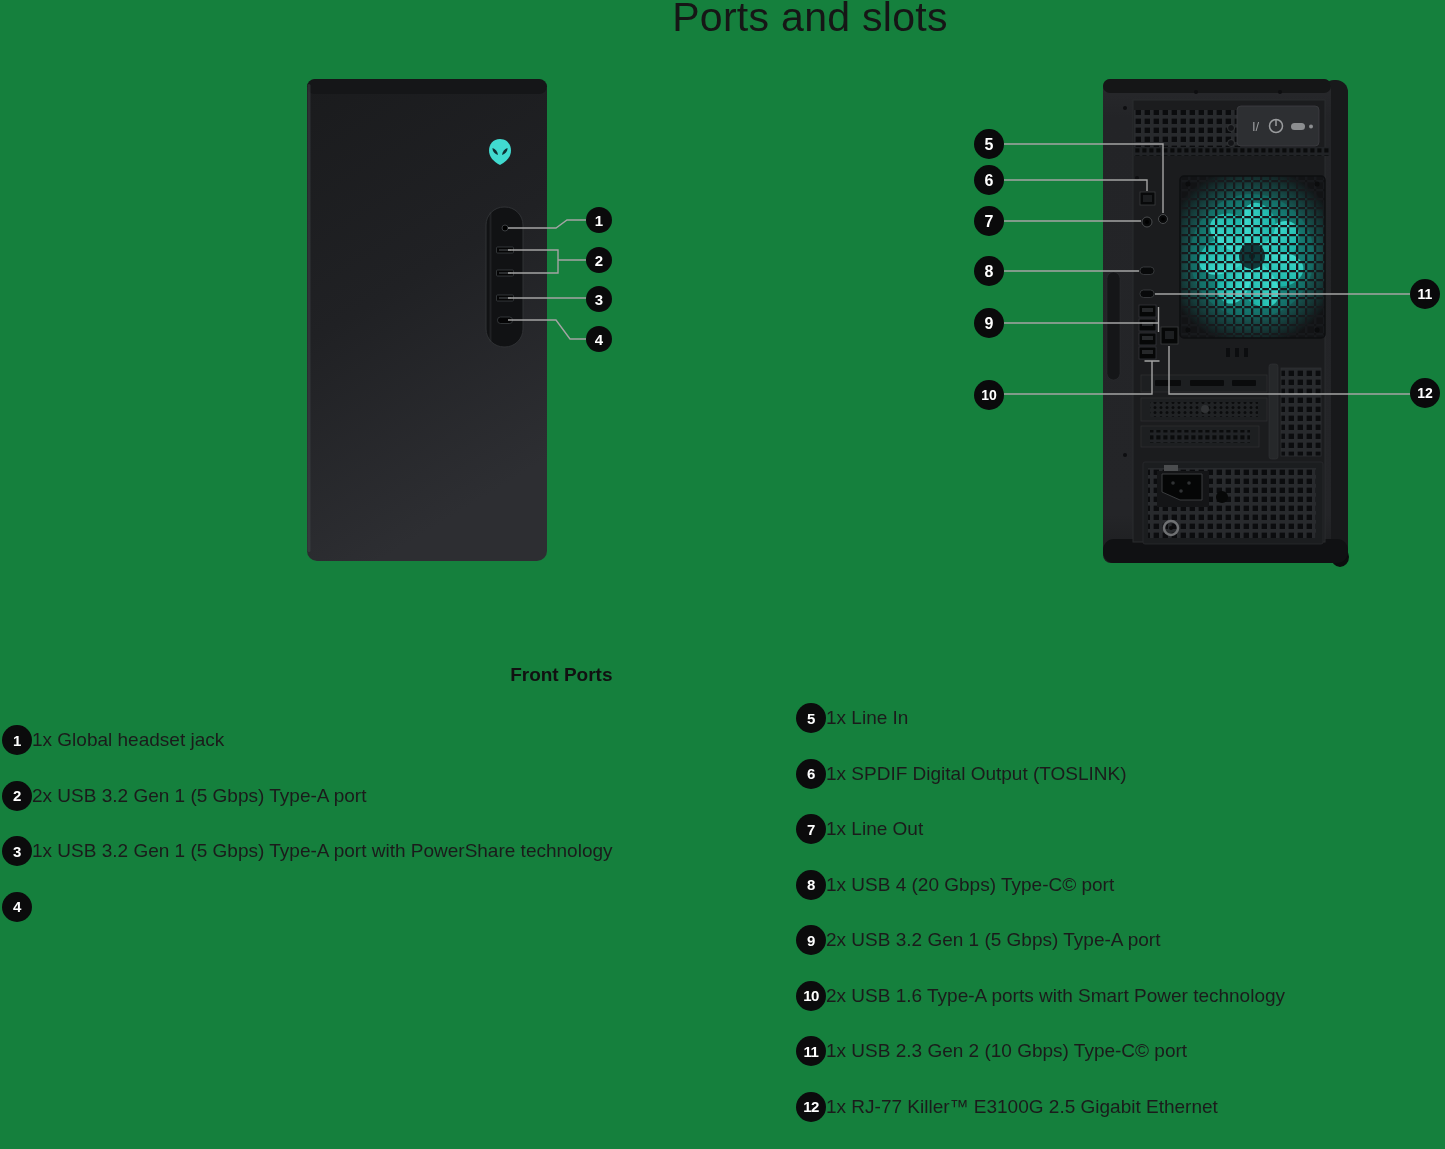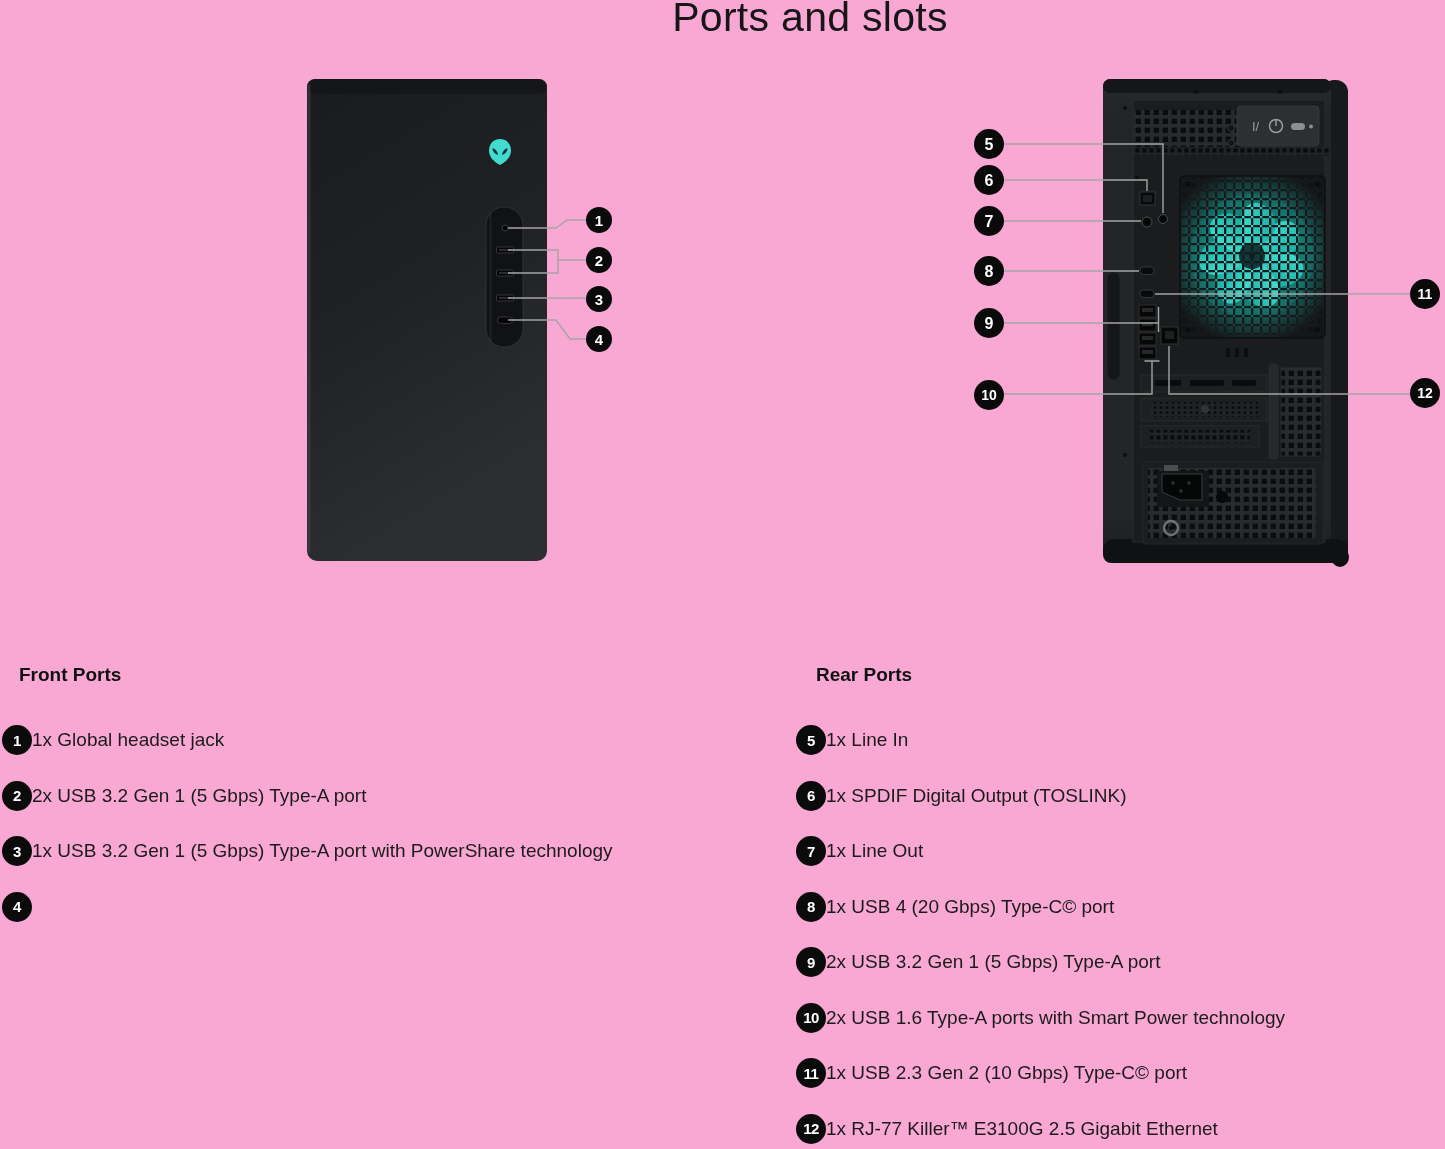--- a/index.html
+++ b/index.html
@@ -1,30 +1,30 @@
 <!DOCTYPE html>
 <html><head>
 <meta charset="utf-8">
 <style>
   html,body { margin:0; padding:0; background:#ffffff; }
   .page {
-    position:relative; width:1445px; height:1149px; background:#f9a8d4;
+    position:relative; width:1445px; height:1149px; background:#15803d;
     font-family:"Liberation Sans", sans-serif; overflow:hidden;
   }
   .title {
     position:absolute; left:810px; top:-6px; transform:translateX(-50%);
     margin:0; font-size:41px; font-weight:400; color:#161616; letter-spacing:0.3px; white-space:nowrap;
   }
   .diagram { position:absolute; left:0; top:0; }
 
   .legend { position:absolute; top:664px; }
   .legend-front { left:2px; }
   .legend-rear  { left:796px; }
   .legend h2 { margin:0; font-size:19px; line-height:22px; font-weight:700; color:#111; }
-  .legend-front h2 { margin-left:17px; }
+  .legend-front h2 { margin-left:0;text-align:right; }
   .legend-rear  h2 { margin-left:20px; }
   .rows { margin-top:39px; }
   .row { display:flex; align-items:center; height:30px; margin-bottom:25.5px; }
   .badge {
     flex:0 0 30px; width:30px; height:30px; border-radius:50%;
     background:#0b0b0c; color:#fff; font-size:15px; font-weight:700;
     display:flex; align-items:center; justify-content:center; letter-spacing:-0.5px;
   }
   .lbl { font-size:19px; color:#1b1b1b; white-space:nowrap; }
 
@@ -334,21 +334,20 @@
         <span class="badge">3</span>
         <span class="lbl">1x USB 3.2 Gen 1 (5 Gbps) Type-A port with PowerShare technology</span>
       </div>
       <div class="row">
         <span class="badge">4</span>
       </div>
     </div>
   </section>
 
   <section class="legend legend-rear">
-    <h2>Rear Ports</h2>
     <div class="rows">
       <div class="row">
         <span class="badge">5</span>
         <span class="lbl">1x Line In</span>
       </div>
       <div class="row">
         <span class="badge">6</span>
         <span class="lbl">1x SPDIF Digital Output (TOSLINK)</span>
       </div>
       <div class="row">

